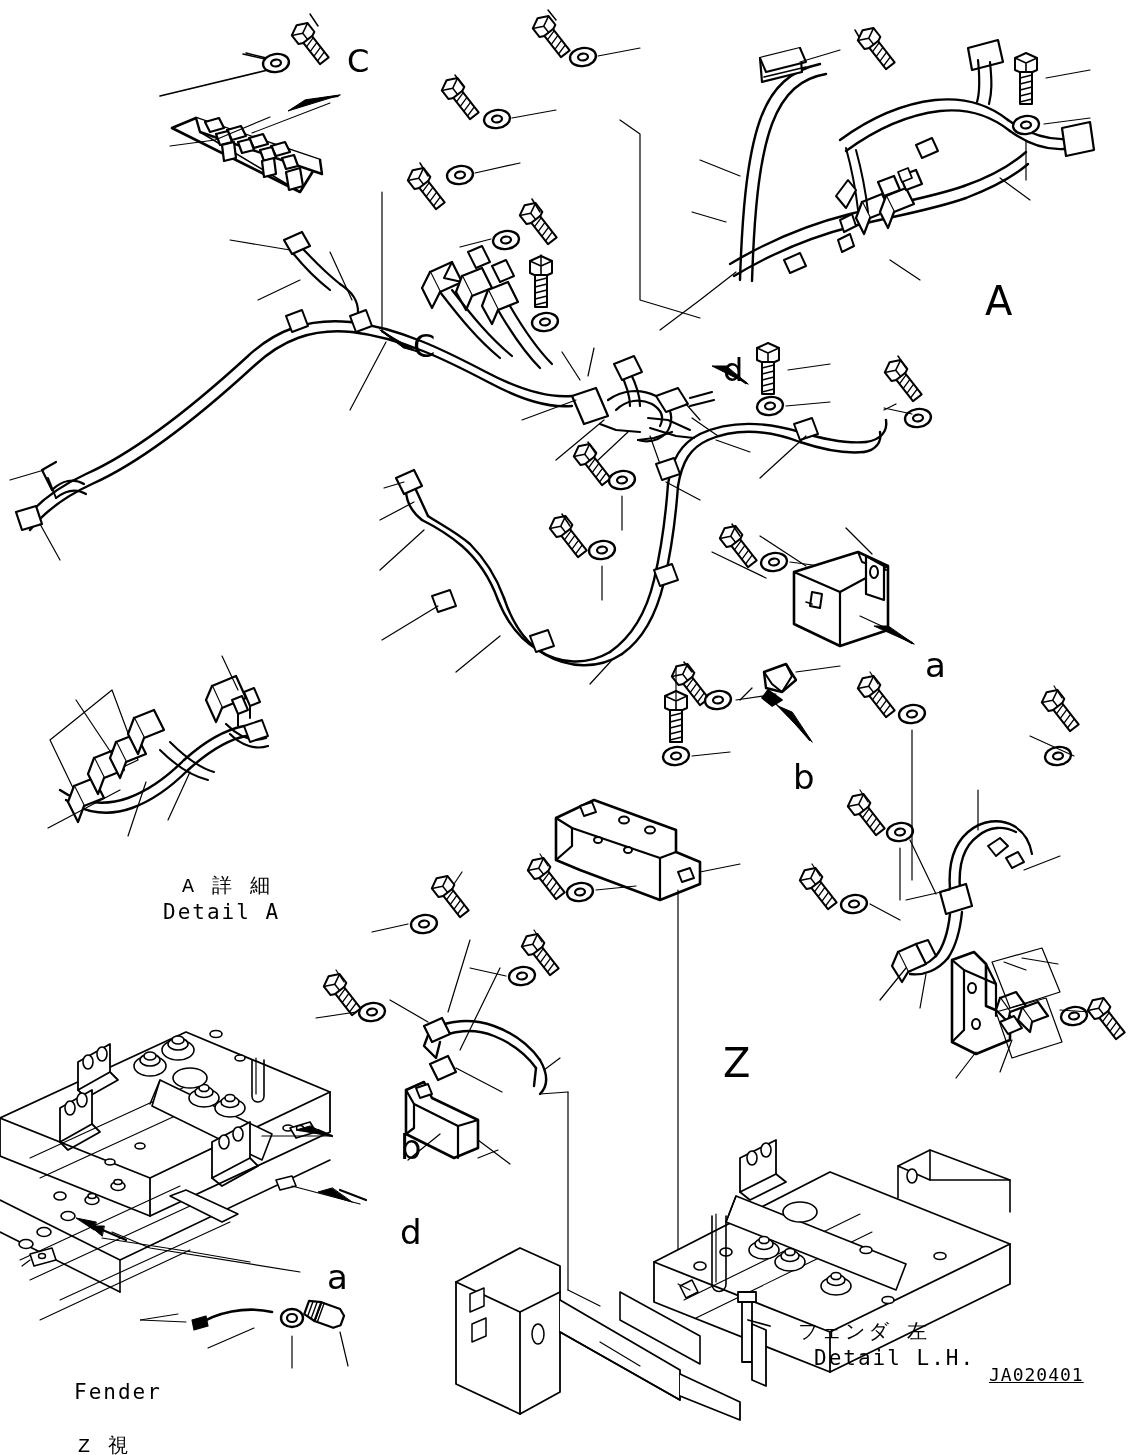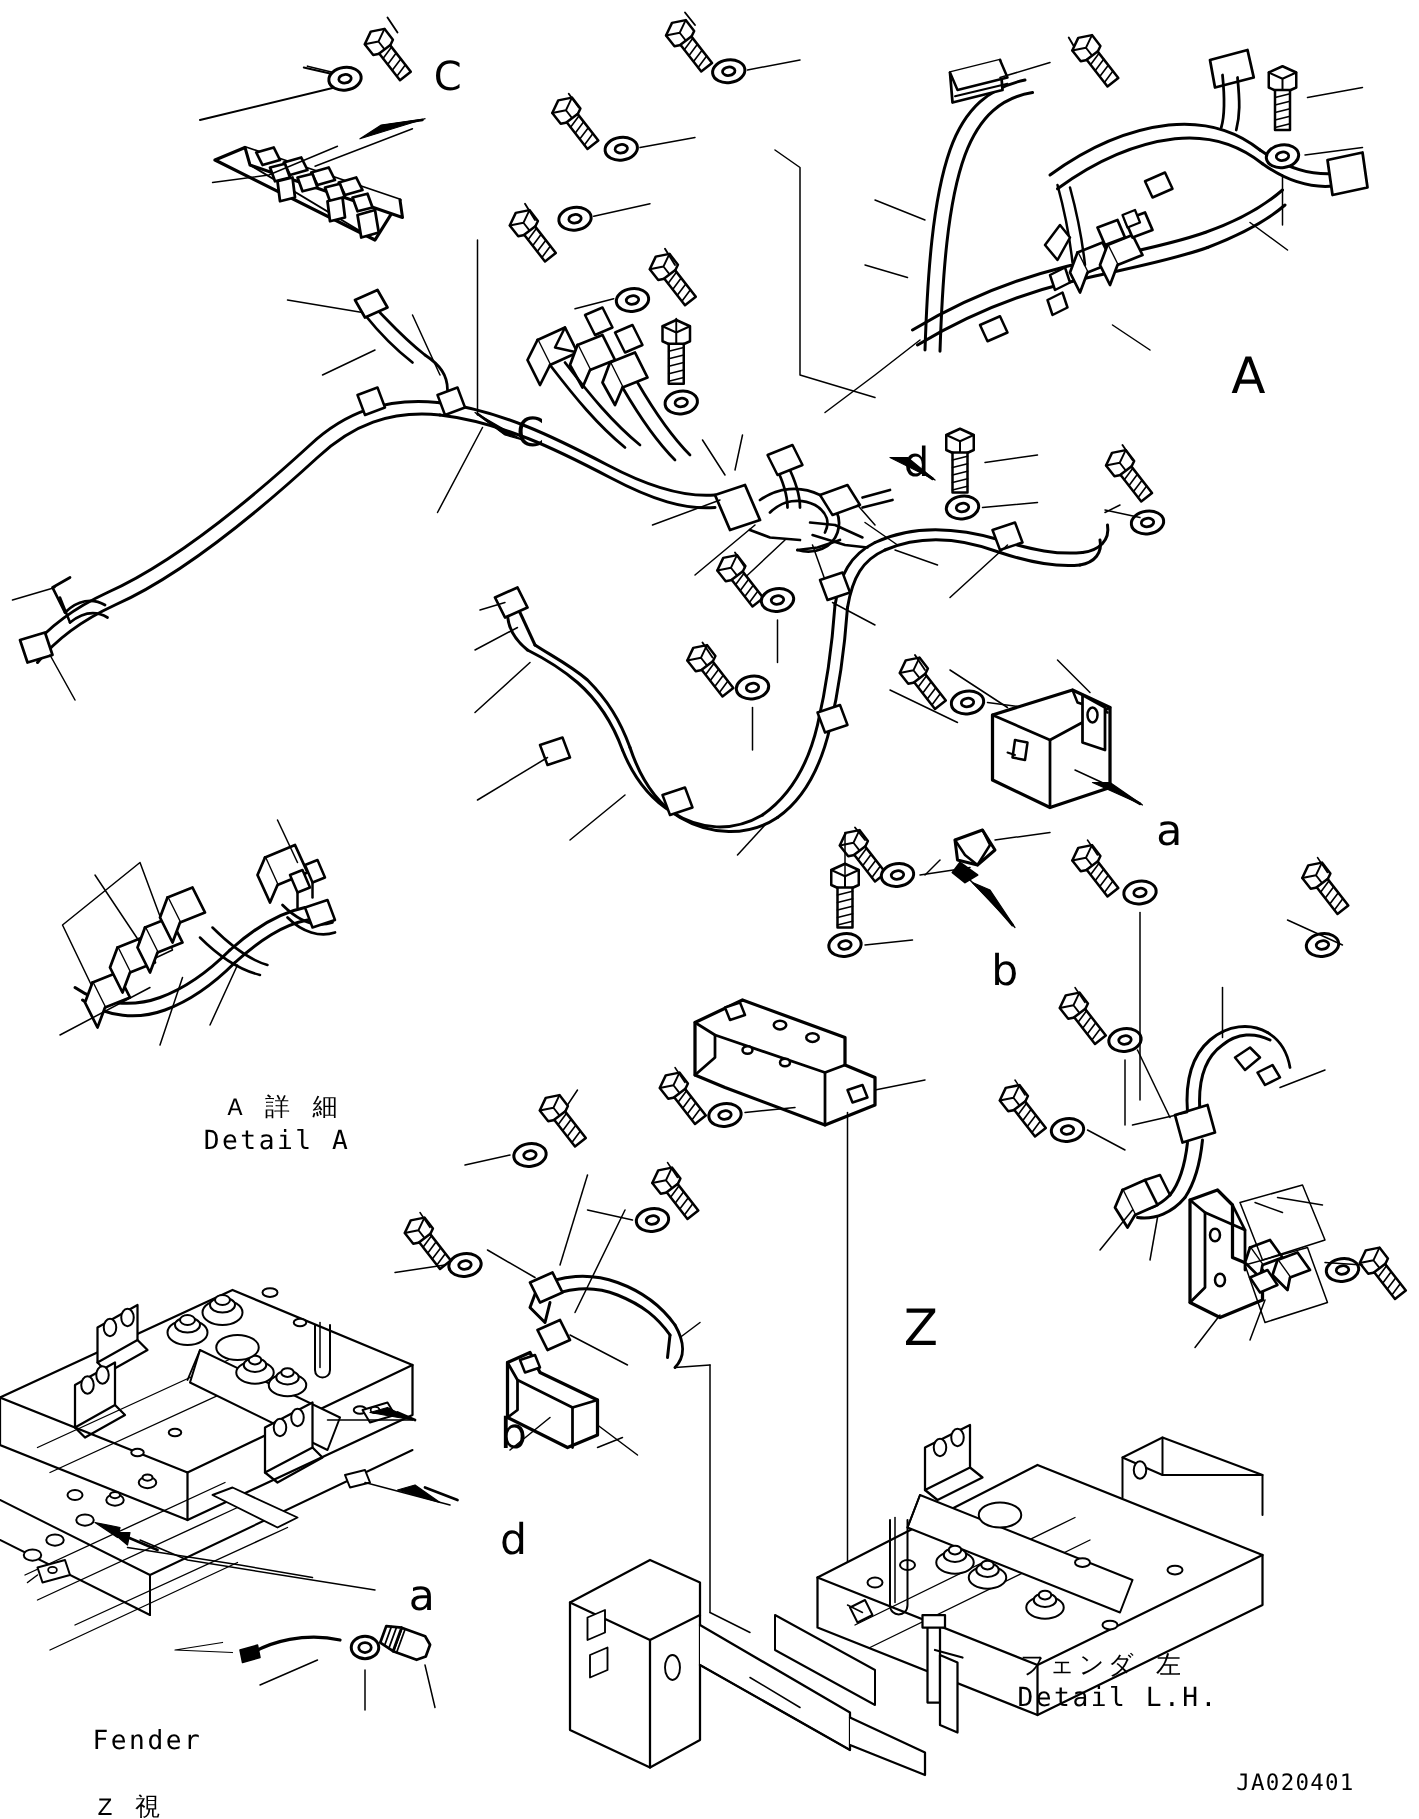--- a/index.html
+++ b/index.html
@@ -670,18 +670,18 @@
 <div class="lbl itemmark" style="left:400px;top:1127px;">b</div>
 <div class="lbl itemmark" style="left:400px;top:1212px;">d</div>
 <div class="lbl itemmark" style="left:327px;top:1257px;">a</div>
 
 <div class="lbl cap-jp" style="left:182px;top:872px;">A 詳 細</div>
 <div class="lbl cap-en" style="left:163px;top:900px;">Detail A</div>
 
 <div class="lbl cap-jp" style="left:78px;top:1432px;">Z 視</div>
 <div class="lbl cap-en" style="left:74px;top:1380px;">Fender</div>
 
-<div class="lbl cap-jp" style="left:816px;top:1318px;">フェンダ 左</div>
+<div class="lbl cap-jp" style="left:798px;top:1318px;">フェンダ 左</div>
 <div class="lbl cap-en" style="left:814px;top:1346px;">Detail L.H.</div>
 
-<div class="lbl dwgno" style="left:989px;top:1416px;">JA020401</div>
+<div class="lbl dwgno" style="left:989px;top:1364px;text-decoration:underline;">JA020401</div>
 
 </div>
 
 </body></html>

